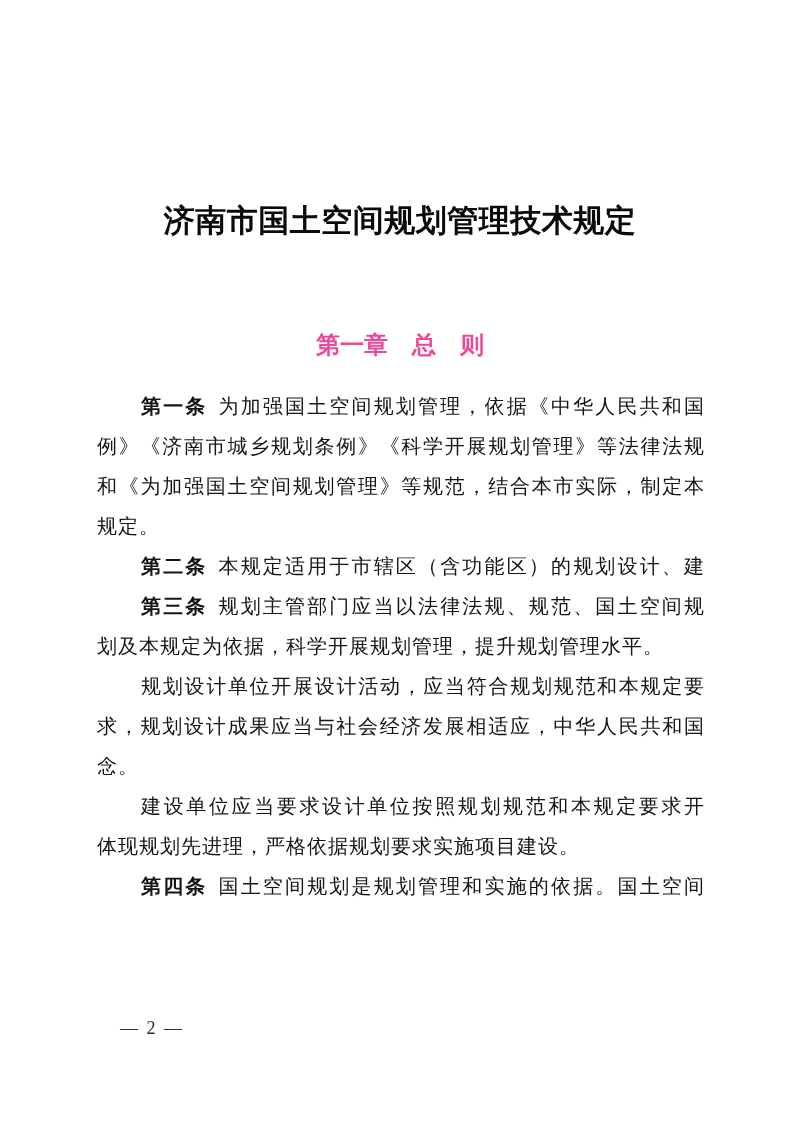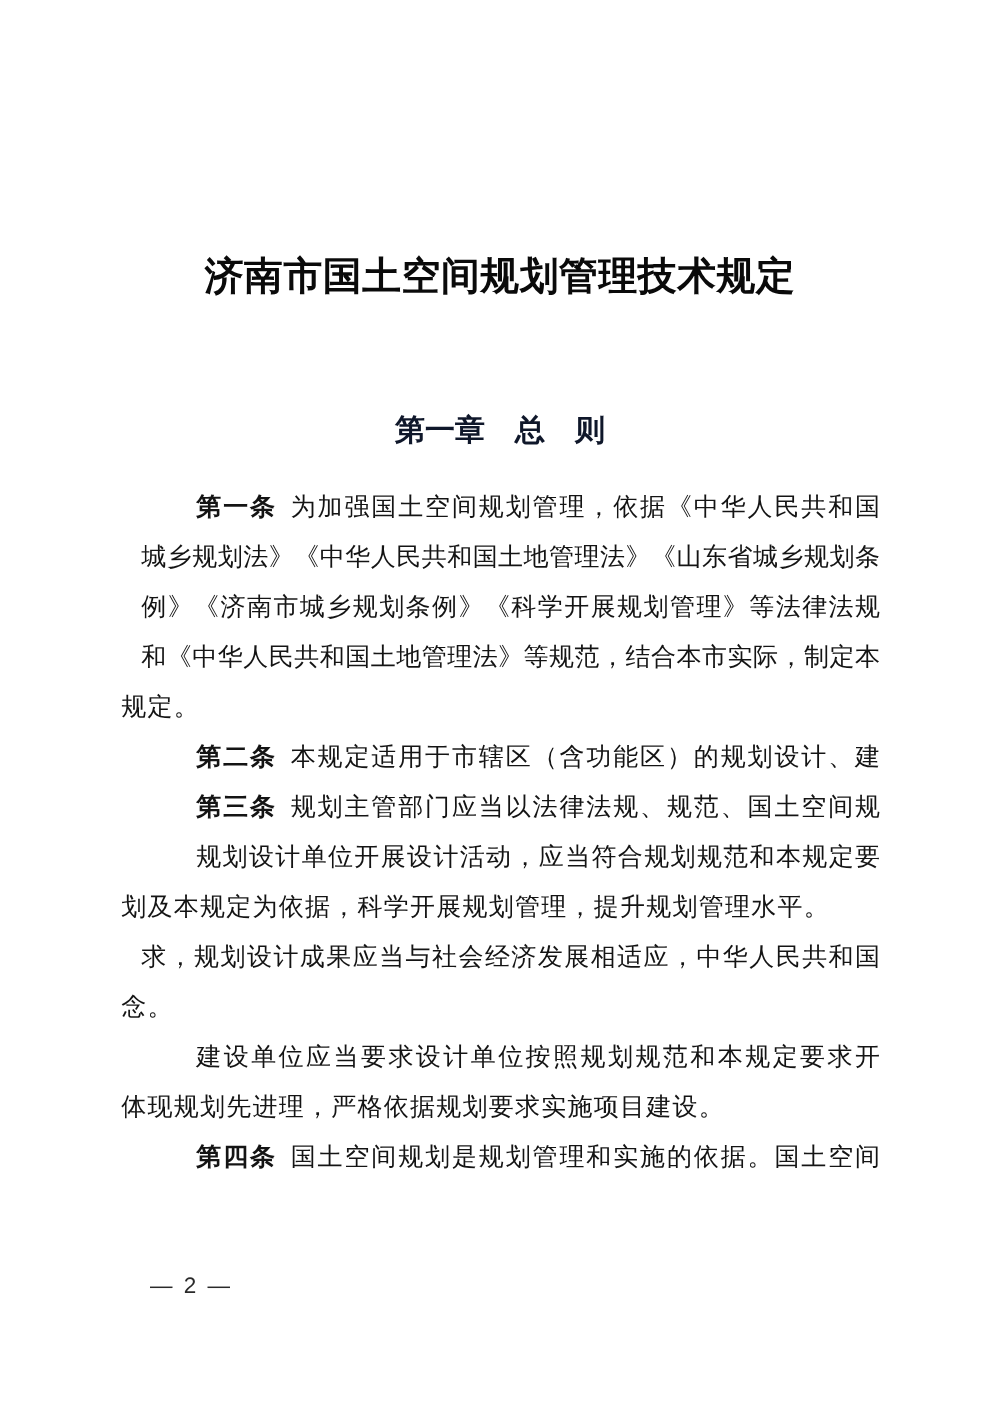--- a/index.html
+++ b/index.html
@@ -6,21 +6,21 @@
     margin: 0;
     padding: 0;
     background: #ffffff;
   }
   .page {
     position: relative;
     width: 800px;
     height: 1080px;
     background: #ffffff;
     overflow: hidden;
-    font-family: Liberation Sans, sans-serif;
+    font-family: Liberation Serif, serif;
     color: #111111;
   }
   .doc-title {
     position: absolute;
     top: 198px;
     left: 96px;
     width: 608px;
     margin: 0;
     font-size: 31px;
     font-weight: 700;
@@ -32,21 +32,21 @@
   .chapter-heading {
     position: absolute;
     top: 329px;
     left: 96px;
     width: 608px;
     margin: 0;
     font-size: 24px;
     font-weight: 700;
     text-align: center;
     line-height: 32px;
-    color: #0f172a;
+    color: #ec4899;
   }
   .doc-body {
     position: absolute;
     top: 386px;
     left: 97px;
     width: 607px;
   }
   .line {
     height: 40px;
     line-height: 40px;
@@ -54,21 +54,20 @@
     white-space: nowrap;
     color: #141414;
     letter-spacing: 1px;
   }
   .line.j {
     white-space: normal;
     text-align: justify;
     text-align-last: justify;
     text-justify: inter-character;
     letter-spacing: 0;
-    margin-left: 16px;
   }
   .line.ind {
     padding-left: 44px;
   }
   .lead {
     font-weight: 700;
     margin-right: 0.55em;
   }
   .page-footer {
     position: absolute;
@@ -83,28 +82,27 @@
 </head>
 <body>
 
 <div class="page">
   <h1 class="doc-title">济南市国土空间规划管理技术规定</h1>
 
   <h2 class="chapter-heading">第一章　总　则</h2>
 
   <div class="doc-body">
       <div class="line j ind"><b class="lead">第一条</b>为加强国土空间规划管理，依据《中华人民共和国</div>
-      <div class="line j">城乡规划法》《中华人民共和国土地管理法》《山东省城乡规划条</div>
       <div class="line j">例》《济南市城乡规划条例》《科学开展规划管理》等法律法规</div>
-      <div class="line j">和《中华人民共和国土地管理法》等规范，结合本市实际，制定本</div>
+      <div class="line j">和《为加强国土空间规划管理》等规范，结合本市实际，制定本</div>
       <div class="line">规定。</div>
       <div class="line j ind"><b class="lead">第二条</b>本规定适用于市辖区（含功能区）的规划设计、建</div>
       <div class="line j ind"><b class="lead">第三条</b>规划主管部门应当以法律法规、规范、国土空间规</div>
+      <div class="line">划及本规定为依据，科学开展规划管理，提升规划管理水平。</div>
       <div class="line j ind">规划设计单位开展设计活动，应当符合规划规范和本规定要</div>
-      <div class="line">划及本规定为依据，科学开展规划管理，提升规划管理水平。</div>
       <div class="line j">求，规划设计成果应当与社会经济发展相适应，中华人民共和国</div>
       <div class="line">念。</div>
       <div class="line j ind">建设单位应当要求设计单位按照规划规范和本规定要求开</div>
       <div class="line">体现规划先进理，严格依据规划要求实施项目建设。</div>
       <div class="line j ind"><b class="lead">第四条</b>国土空间规划是规划管理和实施的依据。国土空间</div>
     </div>
 
   <div class="page-footer">— 2 —</div>
 </div>
 

